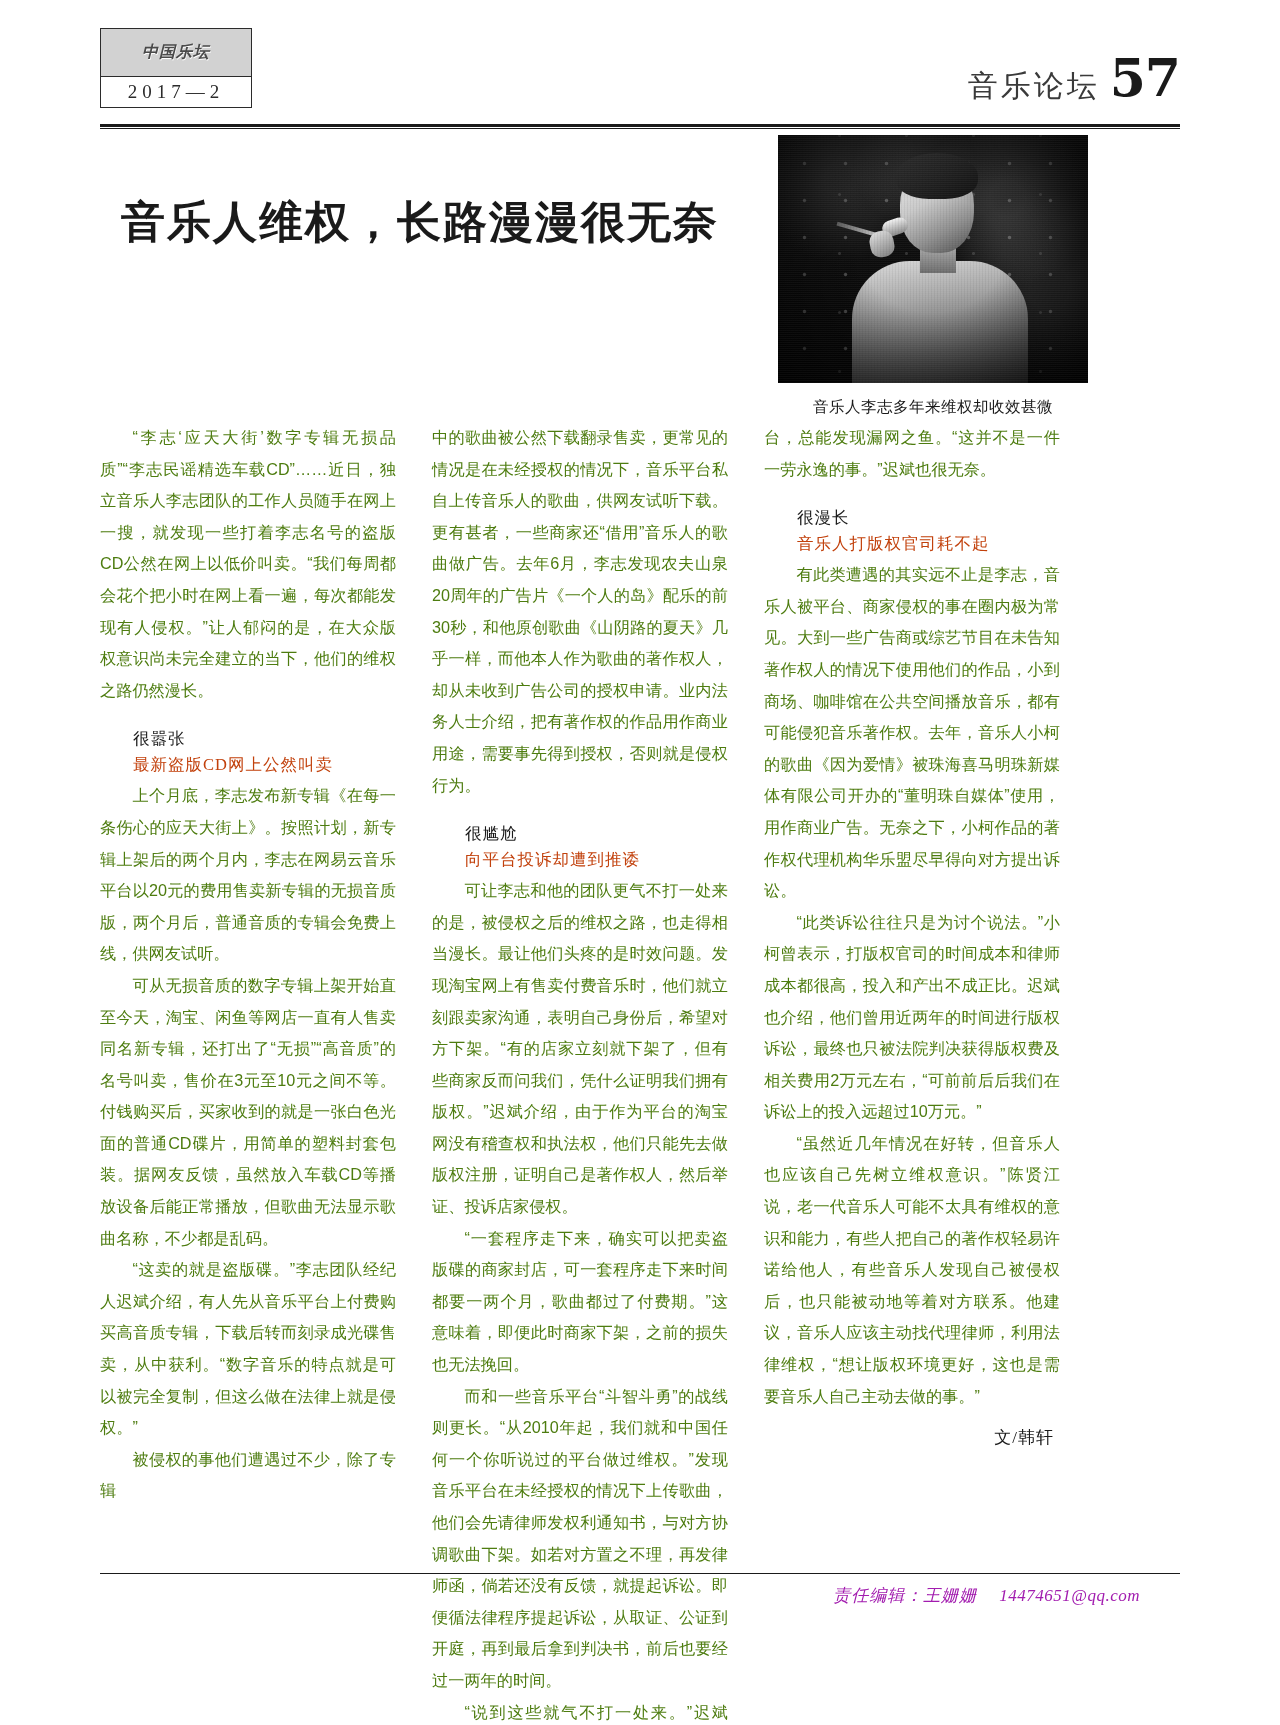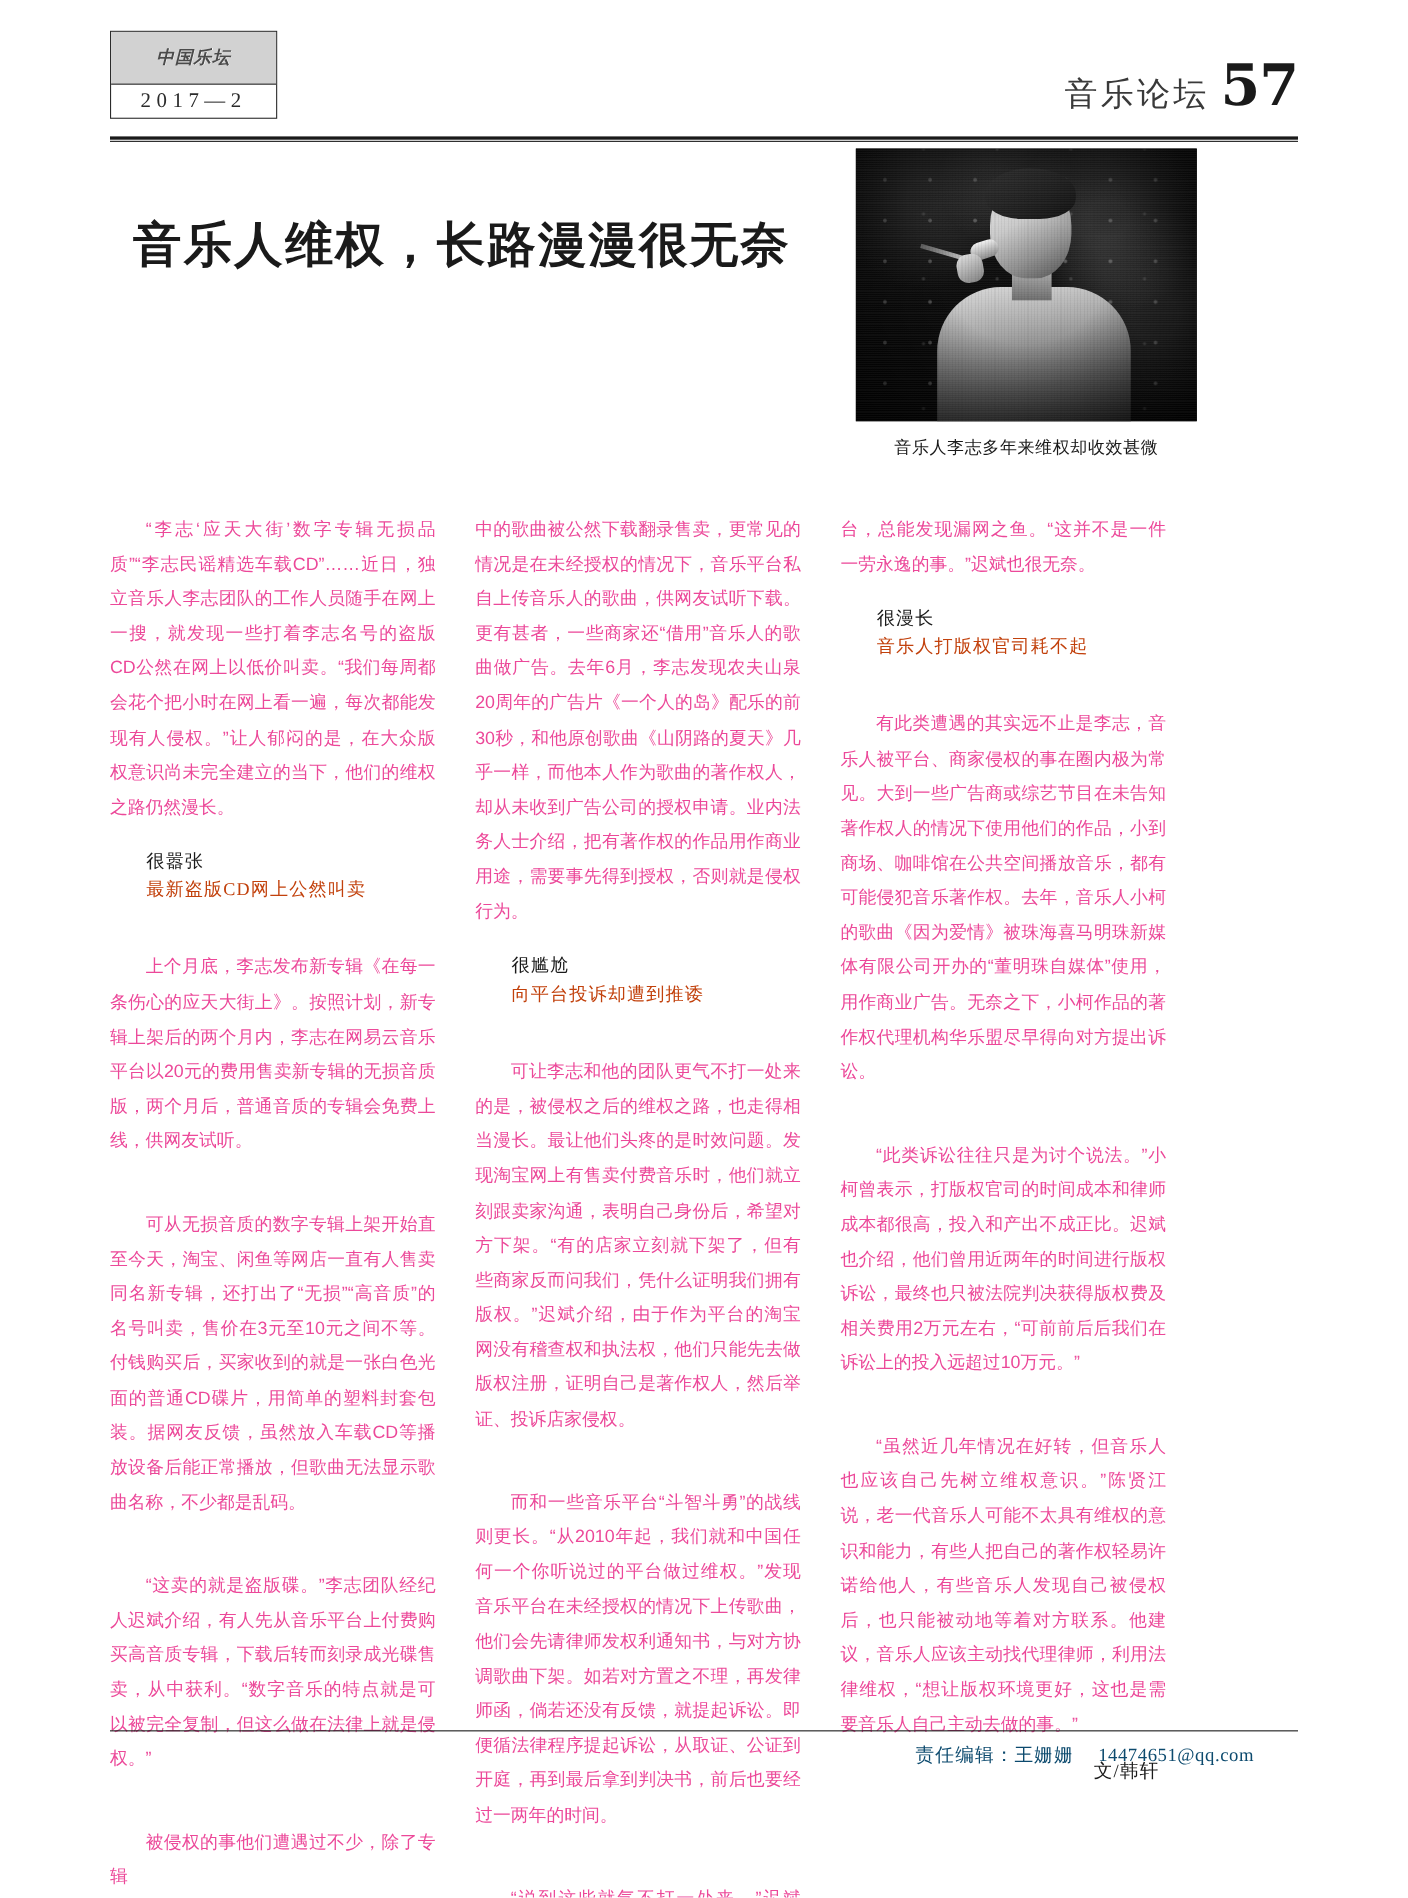--- a/index.html
+++ b/index.html
@@ -234,23 +234,22 @@
   .col-2 { width: 296px; }
   .col-3 { width: 296px; }
 
   p.body {
     font-family: "Liberation Sans", "DejaVu Sans", sans-serif;
     font-size: 16.2px;
     line-height: 1.95;
     text-align: justify;
     text-justify: inter-ideograph;
     text-indent: 2em;
-    color: #ec4899;
+    color: #4d7c0f;
     margin-bottom: 0;
-    margin-top: 44px;
   }
   p.body.noindent { text-indent: 0; }
 
   .sub-a {
     font-family: "Liberation Serif", "DejaVu Serif", serif;
     font-size: 16.5px;
     color: #1a1a1a;
     margin-top: 22px;
     text-indent: 2em;
     letter-spacing: 1px;
@@ -282,22 +281,23 @@
   }
   .rule-bottom {
     border-top: 1.5px solid #1a1a1a;
   }
   .footer-line {
     margin-top: 10px;
     text-align: right;
     font-family: "Liberation Serif", serif;
     font-size: 17px;
     letter-spacing: 1px;
-    color: #0c4a6e;
+    color: #a21caf;
     padding-right: 40px;
+    font-style: italic;
   }
   .footer-line .mail {
     font-family: "Liberation Serif", serif;
     letter-spacing: 0.5px;
     margin-left: 22px;
   }
 </style>
 </head>
 <body>
 
@@ -358,20 +358,21 @@
       <p class="body">可从无损音质的数字专辑上架开始直至今天，淘宝、闲鱼等网店一直有人售卖同名新专辑，还打出了“无损”“高音质”的名号叫卖，售价在3元至10元之间不等。付钱购买后，买家收到的就是一张白色光面的普通CD碟片，用简单的塑料封套包装。据网友反馈，虽然放入车载CD等播放设备后能正常播放，但歌曲无法显示歌曲名称，不少都是乱码。</p>
       <p class="body">“这卖的就是盗版碟。”李志团队经纪人迟斌介绍，有人先从音乐平台上付费购买高音质专辑，下载后转而刻录成光碟售卖，从中获利。“数字音乐的特点就是可以被完全复制，但这么做在法律上就是侵权。”</p>
       <p class="body">被侵权的事他们遭遇过不少，除了专辑</p>
     </div>
 
     <div class="col col-2">
       <p class="body noindent">中的歌曲被公然下载翻录售卖，更常见的情况是在未经授权的情况下，音乐平台私自上传音乐人的歌曲，供网友试听下载。更有甚者，一些商家还“借用”音乐人的歌曲做广告。去年6月，李志发现农夫山泉20周年的广告片《一个人的岛》配乐的前30秒，和他原创歌曲《山阴路的夏天》几乎一样，而他本人作为歌曲的著作权人，却从未收到广告公司的授权申请。业内法务人士介绍，把有著作权的作品用作商业用途，需要事先得到授权，否则就是侵权行为。</p>
       <div class="sub-a">很尴尬</div>
       <div class="sub-b">向平台投诉却遭到推诿</div>
       <p class="body">可让李志和他的团队更气不打一处来的是，被侵权之后的维权之路，也走得相当漫长。最让他们头疼的是时效问题。发现淘宝网上有售卖付费音乐时，他们就立刻跟卖家沟通，表明自己身份后，希望对方下架。“有的店家立刻就下架了，但有些商家反而问我们，凭什么证明我们拥有版权。”迟斌介绍，由于作为平台的淘宝网没有稽查权和执法权，他们只能先去做版权注册，证明自己是著作权人，然后举证、投诉店家侵权。</p>
+      <p class="body">“一套程序走下来，确实可以把卖盗版碟的商家封店，可一套程序走下来时间都要一两个月，歌曲都过了付费期。”这意味着，即便此时商家下架，之前的损失也无法挽回。</p>
       <p class="body">而和一些音乐平台“斗智斗勇”的战线则更长。“从2010年起，我们就和中国任何一个你听说过的平台做过维权。”发现音乐平台在未经授权的情况下上传歌曲，他们会先请律师发权利通知书，与对方协调歌曲下架。如若对方置之不理，再发律师函，倘若还没有反馈，就提起诉讼。即便循法律程序提起诉讼，从取证、公证到开庭，再到最后拿到判决书，前后也要经过一两年的时间。</p>
       <p class="body">“说到这些就气不打一处来。”迟斌说，有的平台收到律师函就把音乐下架了，可没过多久，他们在这些平台上又能搜到李志的歌，只能再发律师函。“有时对方解释说是网友自行上传，一番交涉之后对方再下架，反复很多次的都有。”直到现在，团队中还会有工作人员每周花时间扫逛各大平</p>
 
     </div>
 
     <div class="col col-3">
       <p class="body noindent">台，总能发现漏网之鱼。“这并不是一件一劳永逸的事。”迟斌也很无奈。</p>
       <div class="sub-a">很漫长</div>
       <div class="sub-b">音乐人打版权官司耗不起</div>
       <p class="body">有此类遭遇的其实远不止是李志，音乐人被平台、商家侵权的事在圈内极为常见。大到一些广告商或综艺节目在未告知著作权人的情况下使用他们的作品，小到商场、咖啡馆在公共空间播放音乐，都有可能侵犯音乐著作权。去年，音乐人小柯的歌曲《因为爱情》被珠海喜马明珠新媒体有限公司开办的“董明珠自媒体”使用，用作商业广告。无奈之下，小柯作品的著作权代理机构华乐盟尽早得向对方提出诉讼。</p>

